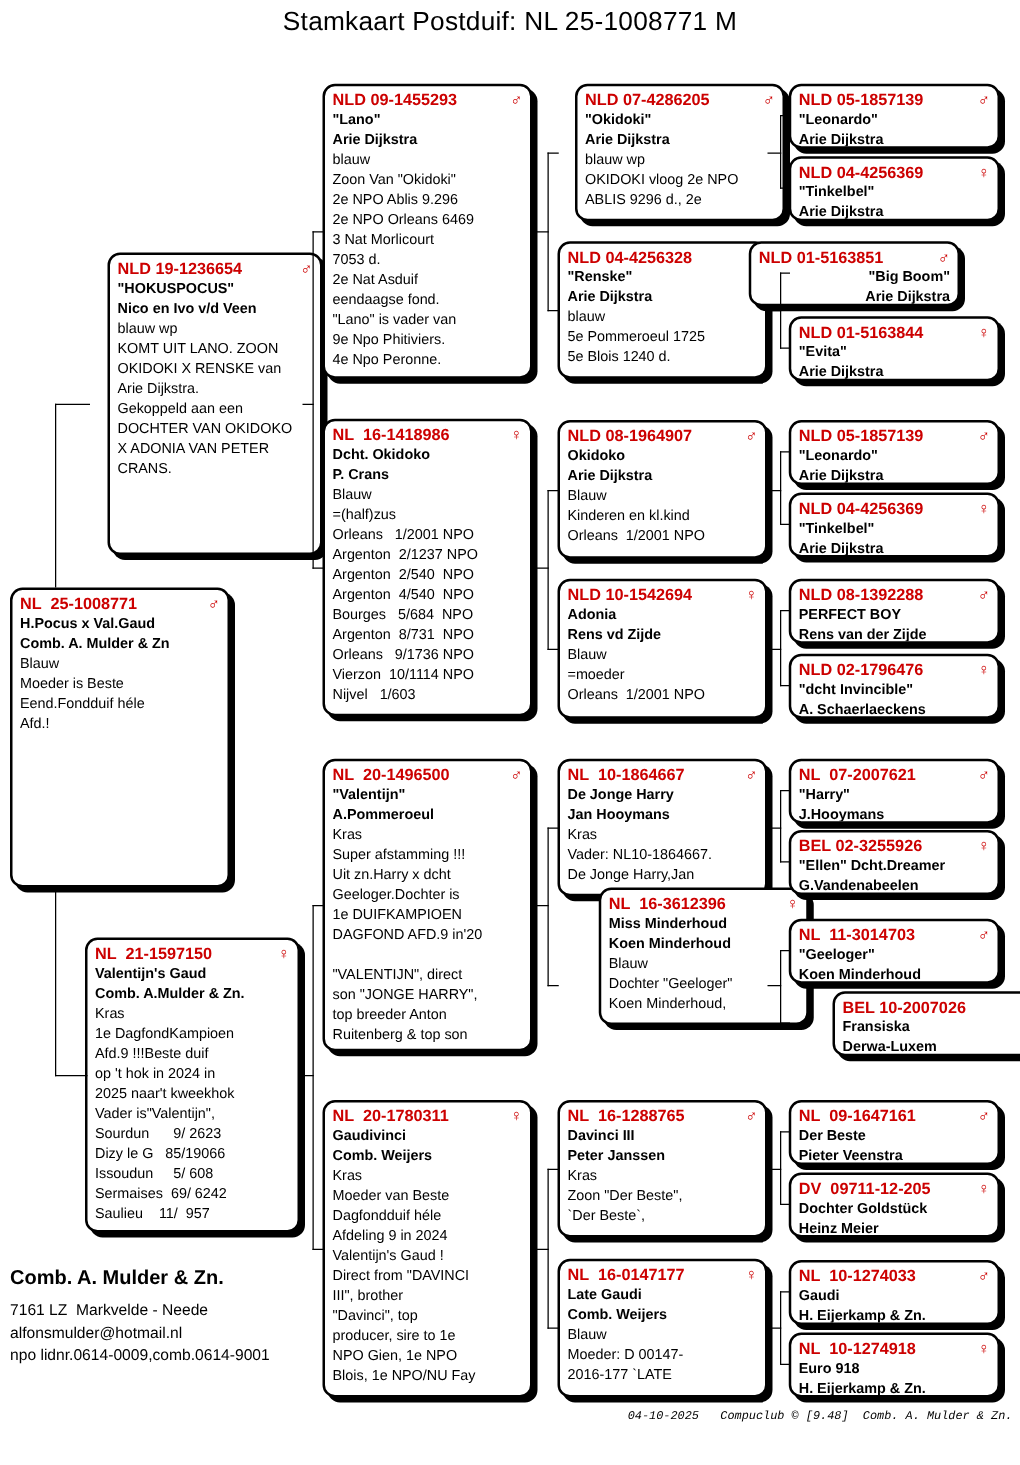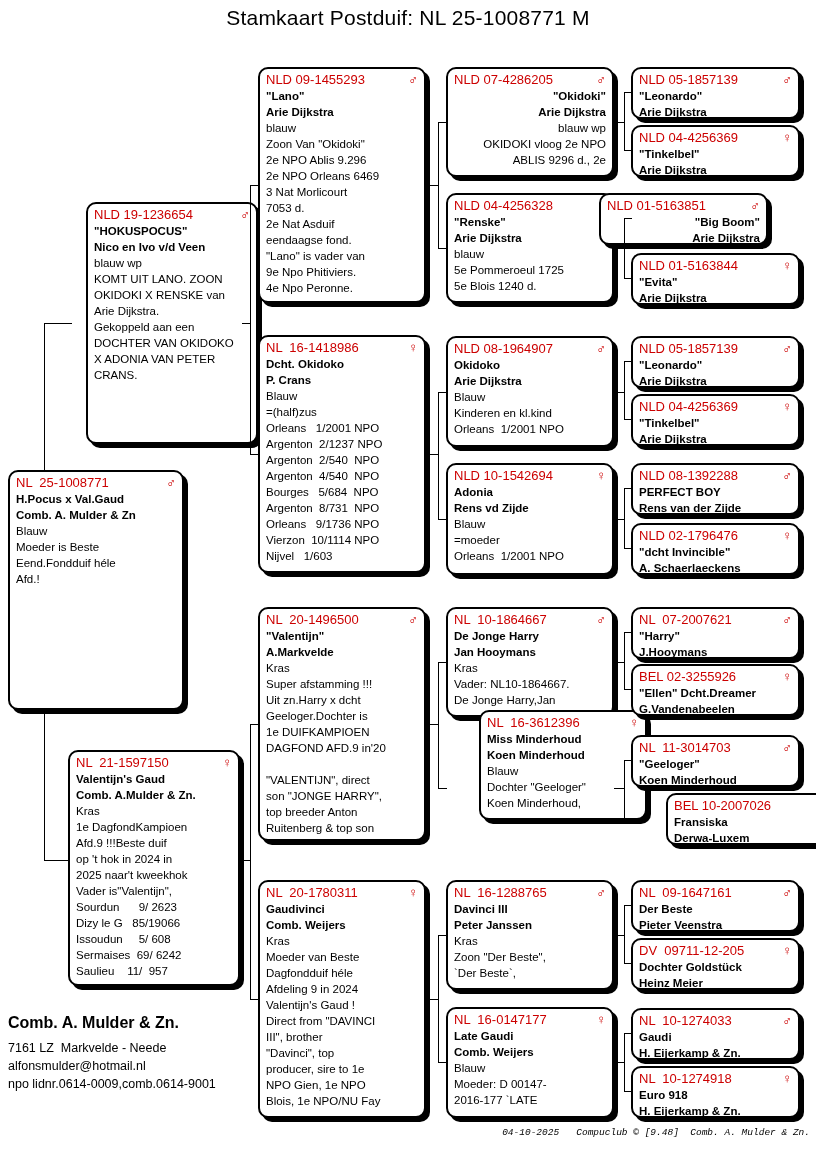--- a/index.html
+++ b/index.html
@@ -9,21 +9,21 @@
   }
   .page-title{
     position:absolute;top:6px;left:0;width:100%;text-align:center;
     font-size:21px;letter-spacing:.2px;
   }
   .box{
     position:absolute;background:#fff;border:2px solid #000;border-radius:10px;
     box-shadow:4px 4px 0 #000;padding:2px 6px;box-sizing:border-box;overflow:hidden;
   }
   .ring-row{display:flex;justify-content:space-between;align-items:baseline;line-height:17px}
-  .ring{color:var(--accent,#cc0000);font-weight:normal;font-size:13px;white-space:pre}
+  .ring{color:var(--accent,#cc0000);font-weight:bold;font-size:13px;white-space:pre}
   .sex{color:var(--accent,#cc0000);font-size:13px;font-weight:bold;line-height:15px}
   .line{font-size:11.5px;line-height:16px;white-space:pre}
   .line.b{font-weight:bold}
   .conn{position:absolute;background:#000}
   .owner-block{position:absolute;left:8px;top:1014px}
   .owner-name{font-size:16px;font-weight:bold;margin-bottom:7px}
   .owner-line{font-size:12.5px;line-height:18px;white-space:pre}
   .print-info{
     position:absolute;right:6px;top:1127px;
     font-family:"Liberation Mono",monospace;font-style:italic;font-size:9.5px;white-space:pre;
@@ -119,21 +119,21 @@
       <div class="line">Orleans   9/1736 NPO</div>
       <div class="line">Vierzon  10/1114 NPO</div>
       <div class="line">Nijvel   1/603</div>
     </div>
     <div class="box" style="left: 258px; top: 607px; width: 168px; height: 234px;">
       <div class="ring-row">
         <span class="ring">NL  20-1496500</span>
         <span class="sex">♂</span>
       </div>
       <div class="line b">"Valentijn"</div>
-      <div class="line b">A.Markvelde</div>
+      <div class="line b">A.Pommeroeul</div>
       <div class="line">Kras</div>
       <div class="line">Super afstamming !!!</div>
       <div class="line">Uit zn.Harry x dcht</div>
       <div class="line">Geeloger.Dochter is</div>
       <div class="line">1e DUIFKAMPIOEN</div>
       <div class="line">DAGFOND AFD.9 in'20</div>
       <div class="line"> </div>
       <div class="line">"VALENTIJN", direct</div>
       <div class="line">son "JONGE HARRY",</div>
       <div class="line">top breeder Anton</div>
@@ -151,21 +151,21 @@
       <div class="line">Dagfondduif héle</div>
       <div class="line">Afdeling 9 in 2024</div>
       <div class="line">Valentijn's Gaud !</div>
       <div class="line">Direct from "DAVINCI</div>
       <div class="line">III", brother</div>
       <div class="line">"Davinci", top</div>
       <div class="line">producer, sire to 1e</div>
       <div class="line">NPO Gien, 1e NPO</div>
       <div class="line">Blois, 1e NPO/NU Fay</div>
     </div>
-    <div class="box" style="left: 446px; top: 67px; width: 168px; height: 110px; text-align: right;">
+    <div class="box" style="left: 460px; top: 67px; width: 168px; height: 110px;">
       <div class="ring-row">
         <span class="ring">NLD 07-4286205</span>
         <span class="sex">♂</span>
       </div>
       <div class="line b">"Okidoki"</div>
       <div class="line b">Arie Dijkstra</div>
       <div class="line">blauw wp</div>
       <div class="line">OKIDOKI vloog 2e NPO</div>
       <div class="line">ABLIS 9296 d., 2e</div>
     </div>

